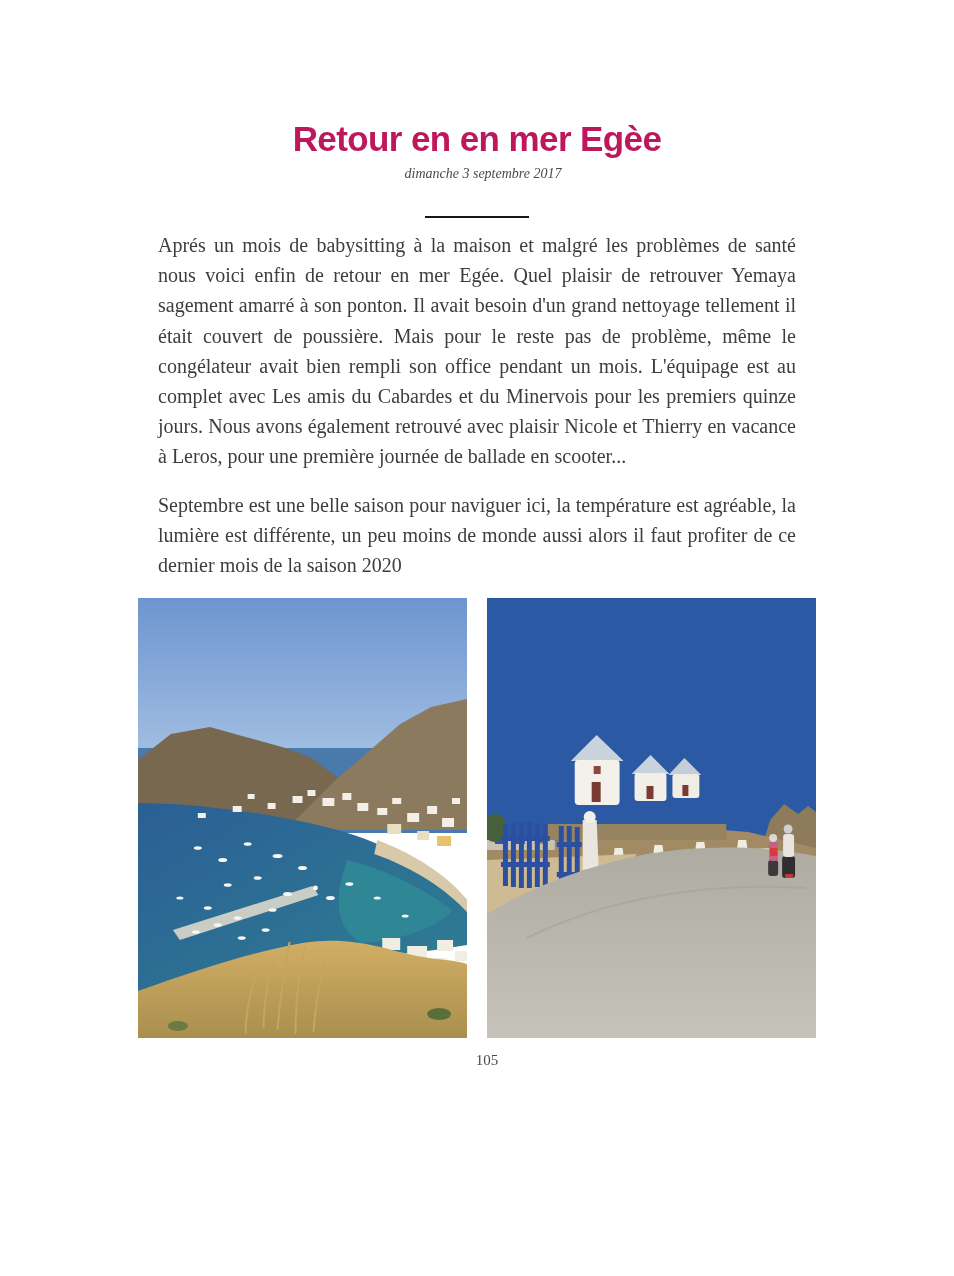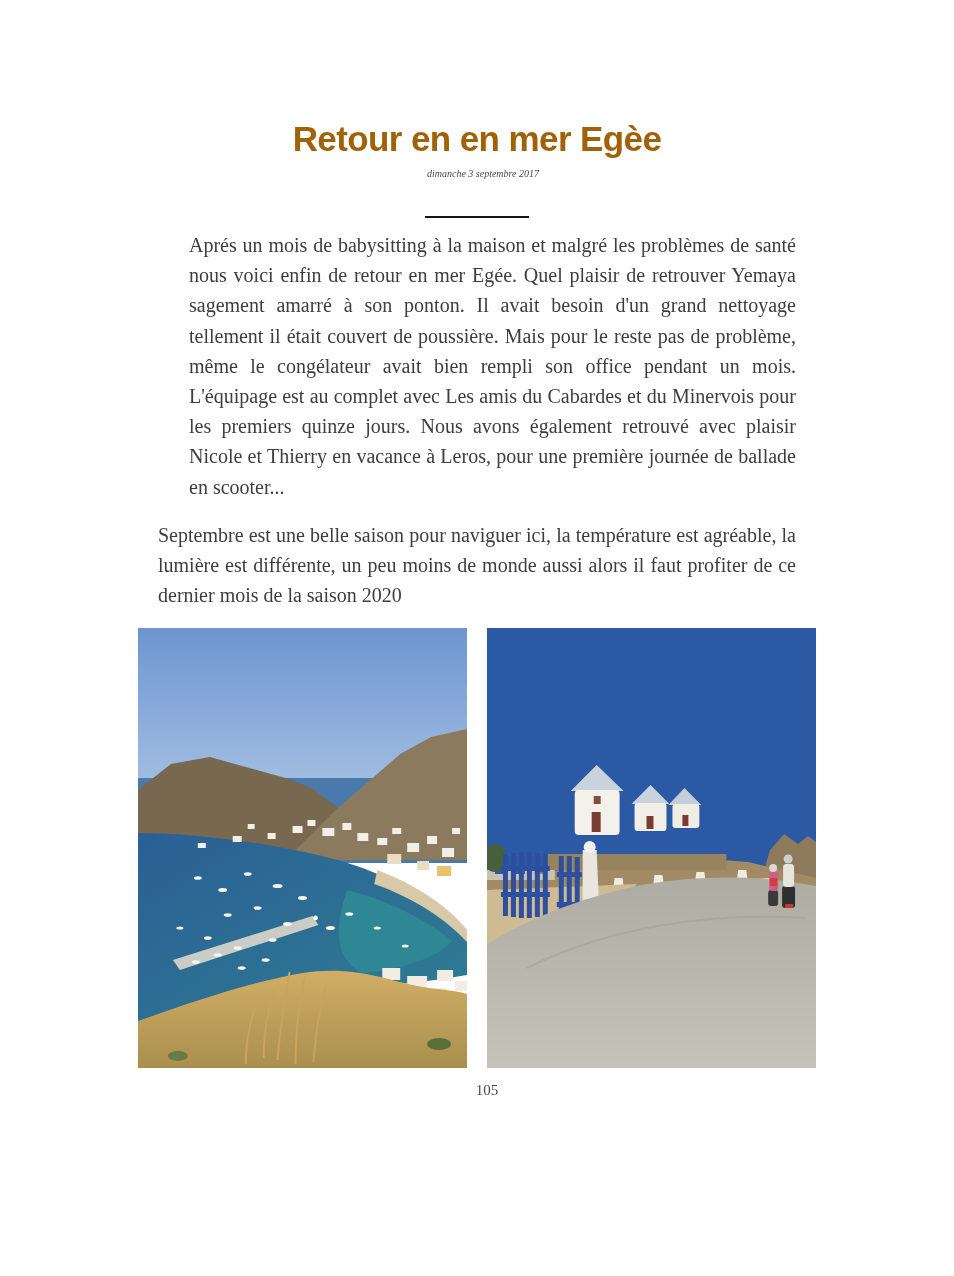--- a/index.html
+++ b/index.html
@@ -16,45 +16,45 @@
     overflow: hidden;
   }
   header { text-align: center; padding-top: 118px; }
   h1.title {
     margin: 0;
     font-family: "Liberation Sans", sans-serif;
     font-weight: 700;
     font-size: 35px;
     line-height: 42px;
     letter-spacing: -0.6px;
-    color: #a16207;
+    color: #be185d;
   }
   .date {
     margin-top: 4px;
     font-style: italic;
-    font-size: 10px;
+    font-size: 14px;
     line-height: 20px;
     color: #4a4a4a;
     padding-left: 12px;
   }
   .divider {
     width: 104px;
     margin: 32px auto 0 auto;
     border-bottom: 2px solid #161616;
   }
   main { width: 678px; margin: 0 auto; }
   .article { padding: 0 20px; }
   .article p {
     margin: 0 0 18px 0;
     font-size: 20px;
     line-height: 30.2px;
     text-align: justify;
     color: #3d3d3d;
   }
-  .article p.first { margin-top: 12px; margin-left: 31px; }
+  .article p.first { margin-top: 12px; }
   .photos {
     display: flex;
     gap: 20px;
     margin-top: 5px;
   }
   .photo {
     width: 329px;
     height: 440px;
     margin: 0;
     overflow: hidden;

